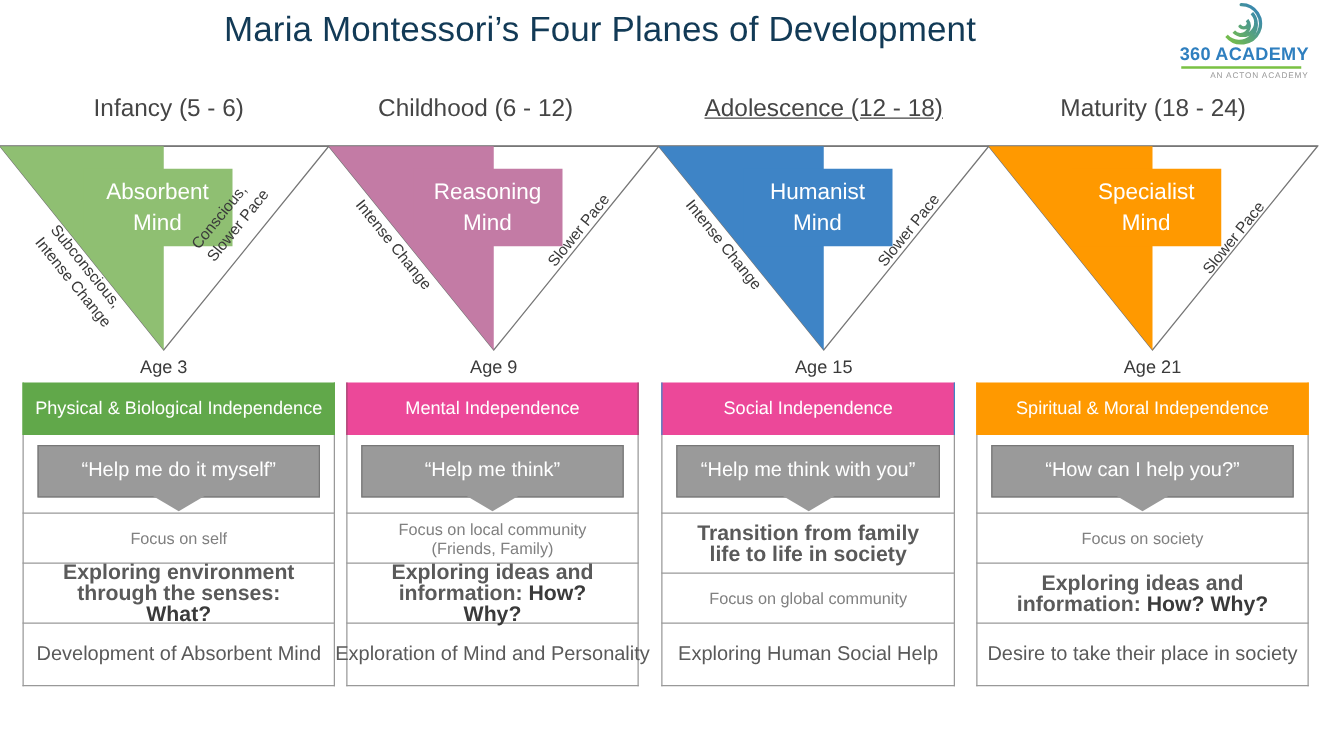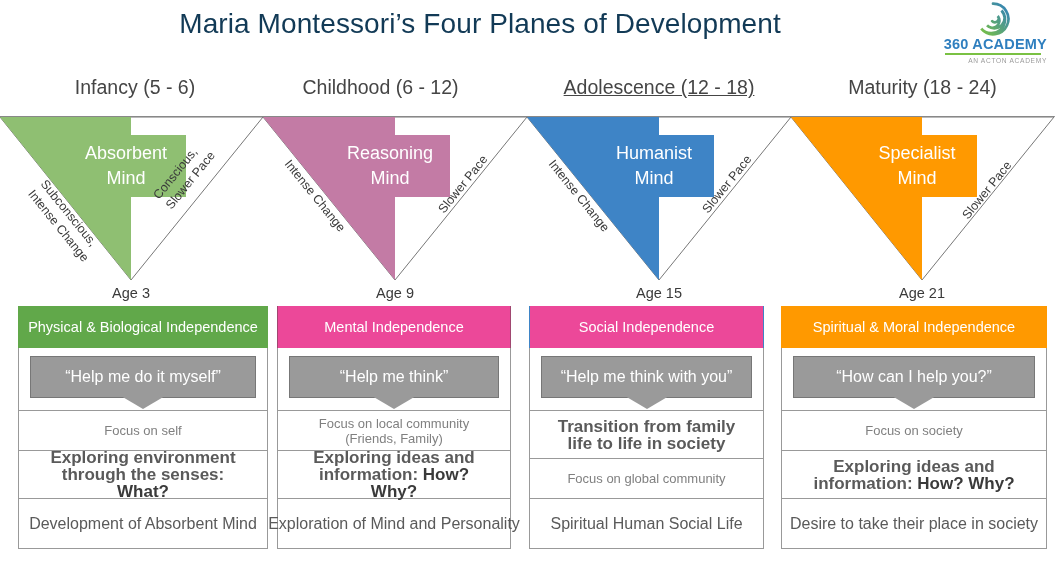--- a/index.html
+++ b/index.html
@@ -272,21 +272,21 @@
 <div class="card" style="left:529px; top:306px; width:235px;">
   <div class="card-head" style="background: #ec4899; border-left: 1px solid rgb(62, 132, 198); border-right: 1px solid rgb(62, 132, 198);">Social Independence</div>
   <div class="card-row row-bubble">
     <div class="bubble">“Help me think with you”</div>
     <div class="bubble-tail"></div>
   </div>
   <div class="card-row row-explore">
     <span><span>Transition from family life to life in society</span><b></b></span>
   </div>
   <div class="card-row row-focus">Focus on global community</div>
-  <div class="card-row row-dev">Spiritual Human Social Life</div>
+  <div class="card-row row-dev">Exploring Human Social Help</div>
 </div>
 
 <div class="card" style="left:781px; top:306px; width:266px;">
   <div class="card-head" style="background: rgb(255, 153, 0); border-left: 1px solid rgb(255, 153, 0); border-right: 1px solid rgb(255, 153, 0);">Spiritual &amp; Moral Independence</div>
   <div class="card-row row-bubble">
     <div class="bubble">“How can I help you?”</div>
     <div class="bubble-tail"></div>
   </div>
   <div class="card-row row-focus">Focus on society</div>
   <div class="card-row row-explore">

